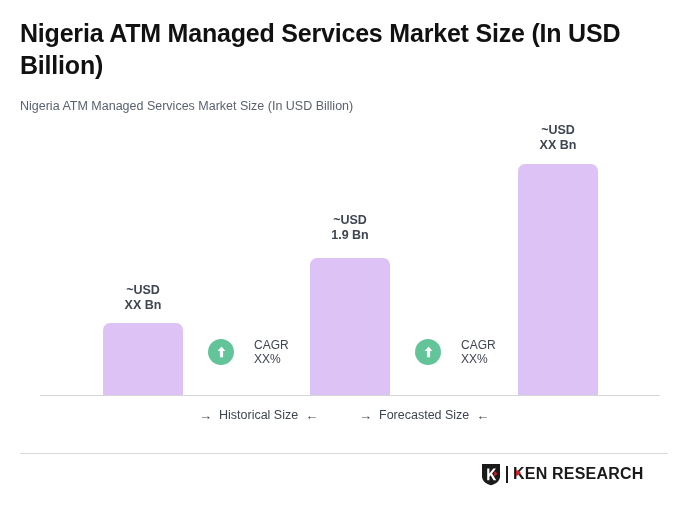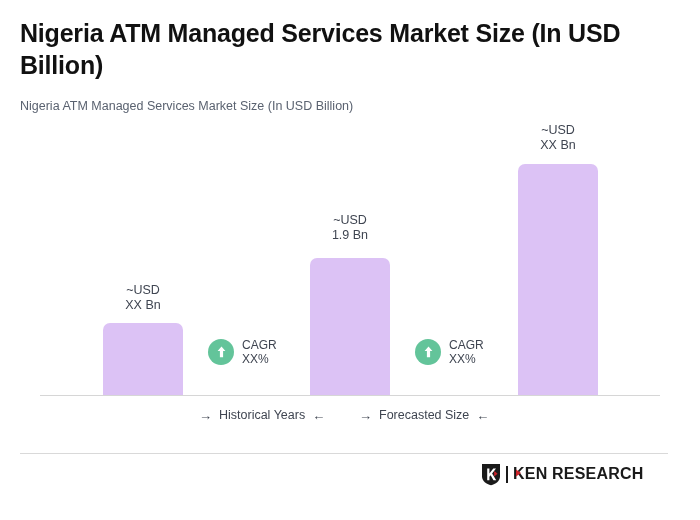--- a/index.html
+++ b/index.html
@@ -74,28 +74,29 @@
     border-top-left-radius: 7px;
     border-top-right-radius: 7px;
   }
   .bar-label {
     position: absolute;
     text-align: center;
     font-size: 12.5px;
     color: #3f4551;
     line-height: 14.5px;
     white-space: nowrap;
+    font-weight: bold;
   }
 
   
   .cagr {
     position: absolute;
     display: flex;
     align-items: center;
-    gap: 8px;
+    gap: 20px;
   }
   .cagr-circle {
     width: 26px;
     height: 26px;
     border-radius: 50%;
     background: #63c49a;
     display: flex;
     align-items: center;
     justify-content: center;
     flex: none;
@@ -220,21 +221,21 @@
         <span>XX%</span>
       </span>
     </div>
 
     <div class="baseline"></div>
   </div>
 
   <div class="periods">
     <div class="period" style="left:199px;">
       <span class="arr">→</span>
-      <span>Historical Years</span>
+      <span>Historical Size</span>
       <span class="arr">←</span>
     </div>
     <div class="period" style="left:359px;">
       <span class="arr">→</span>
       <span>Forecasted Size</span>
       <span class="arr">←</span>
     </div>
   </div>
 
   <div class="footer-rule"></div>

